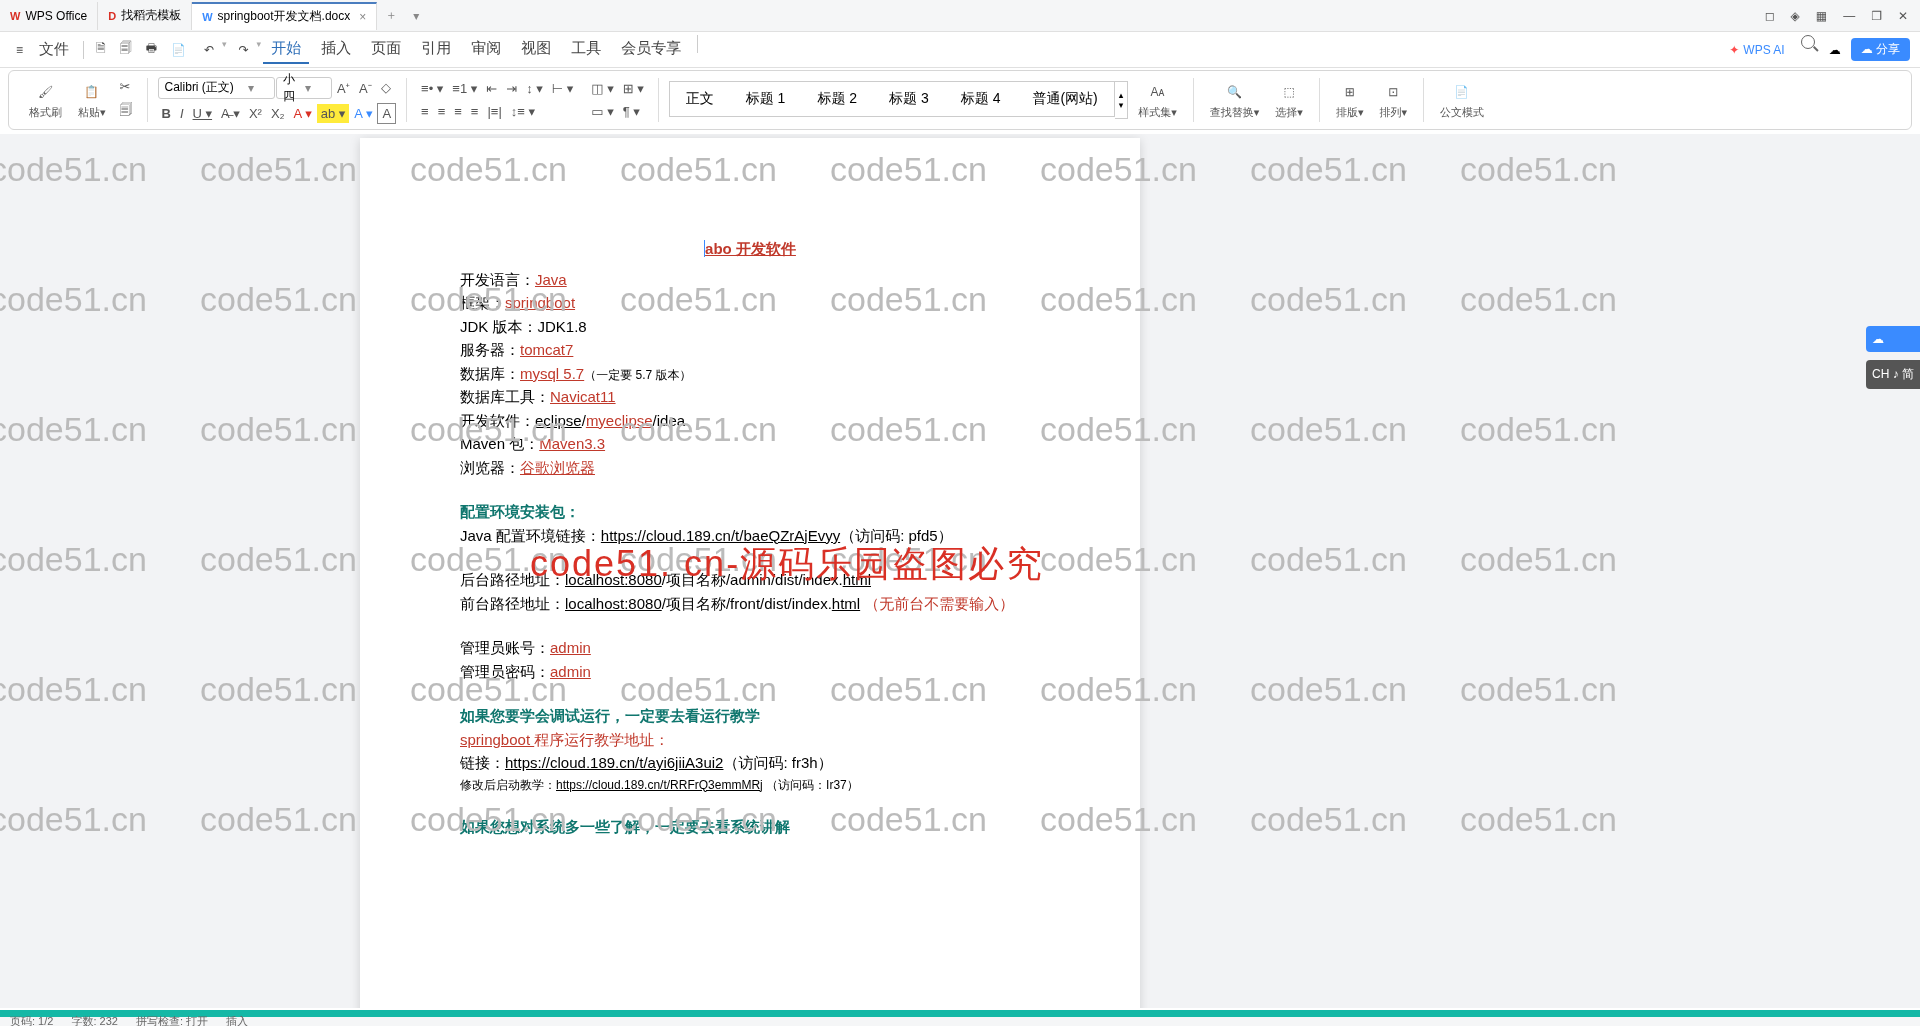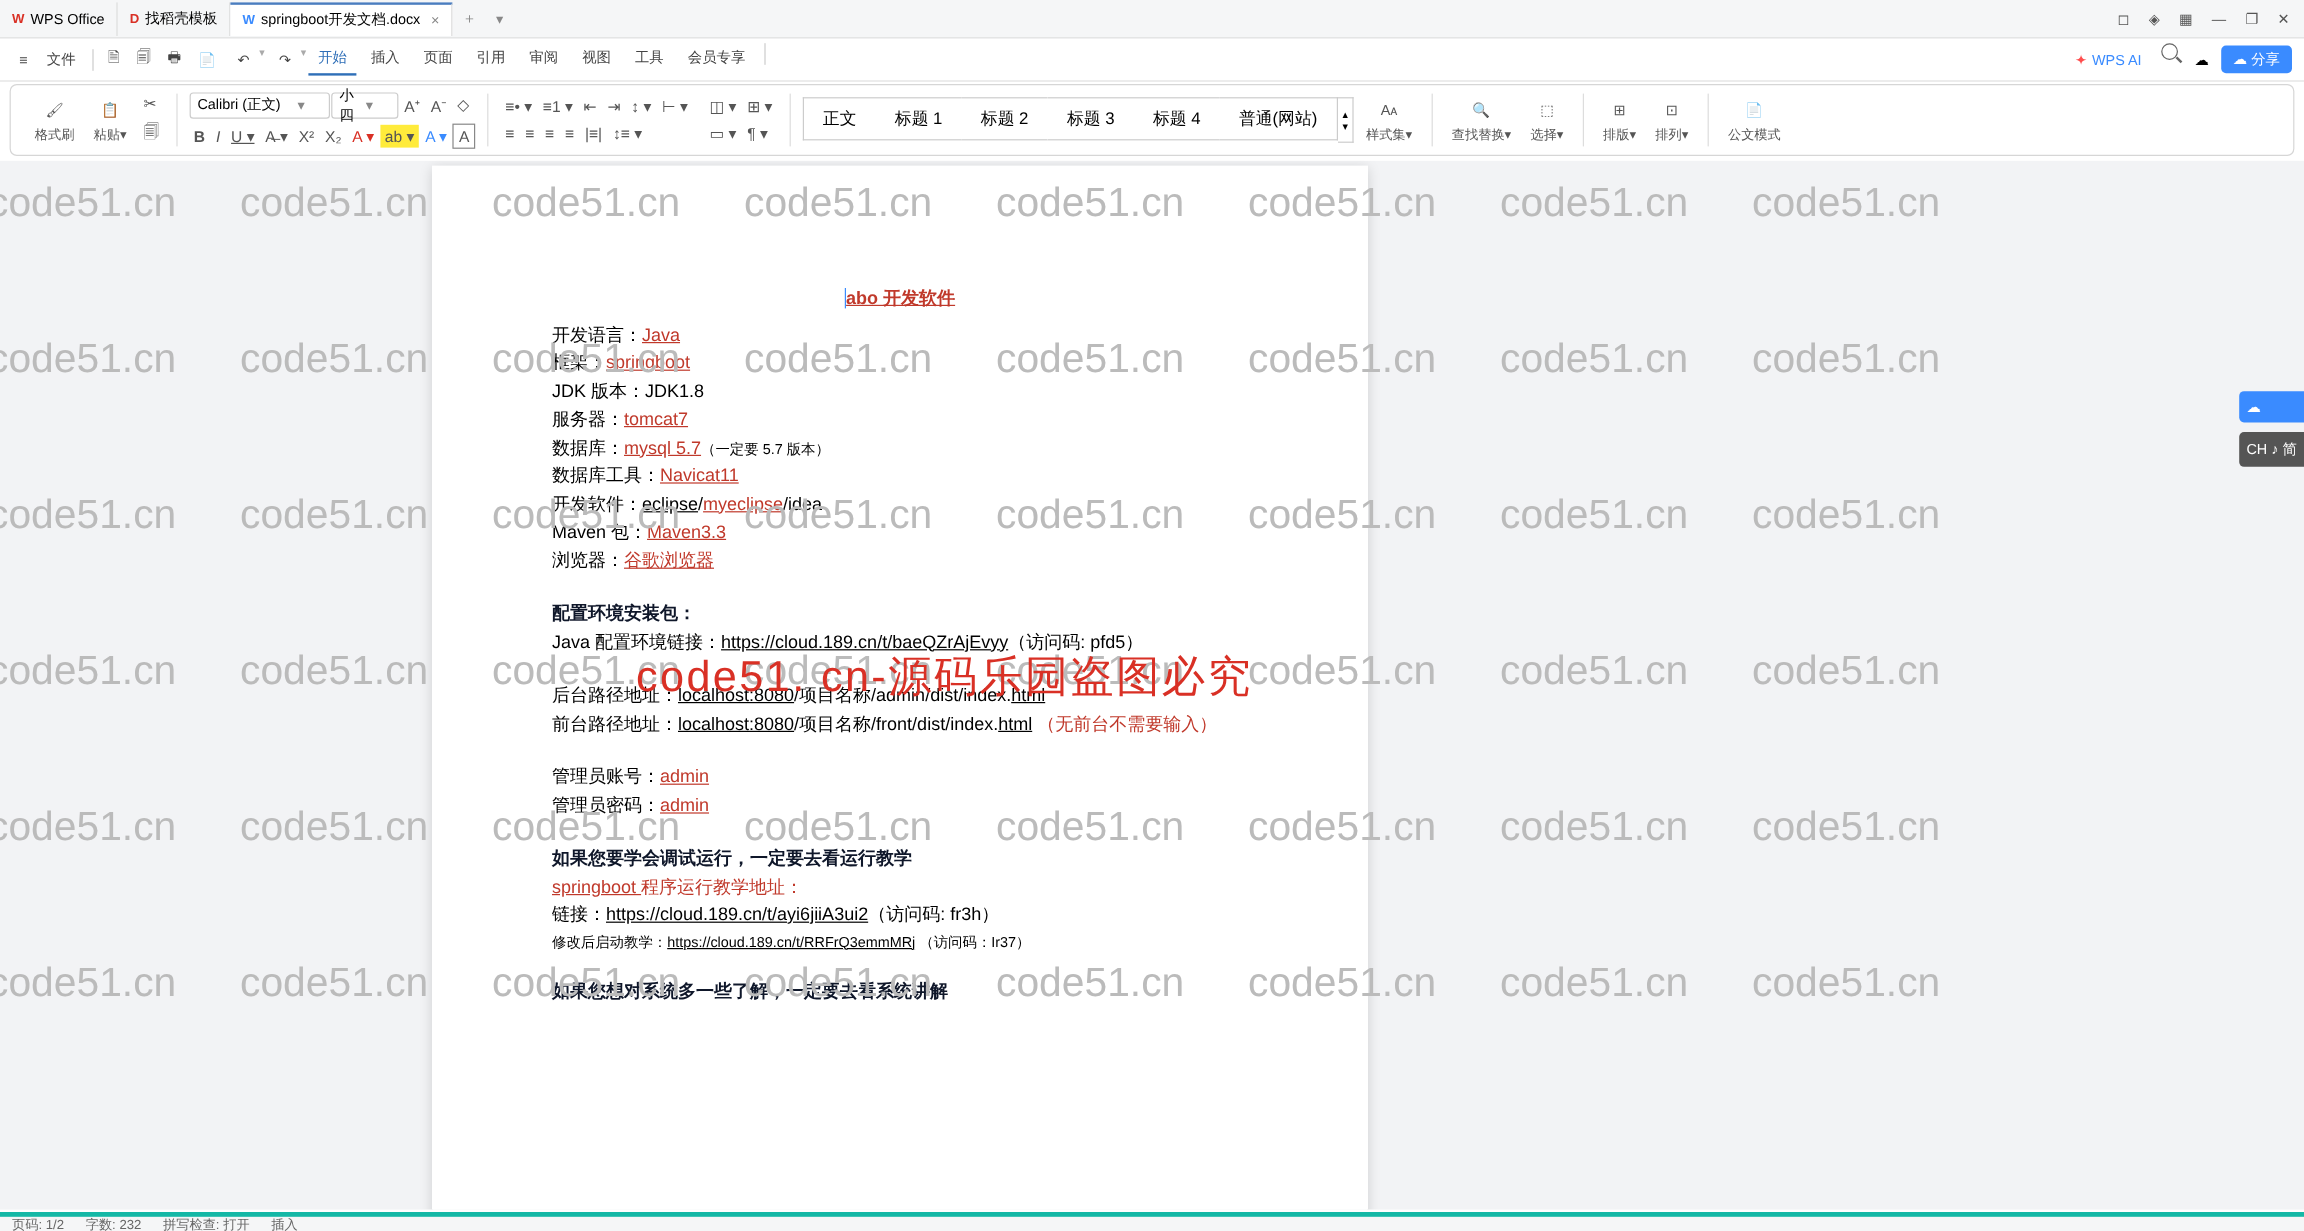--- a/index.html
+++ b/index.html
@@ -7,21 +7,21 @@
 .titlebar{height:32px;background:#f5f6f7;display:flex;align-items:center;border-bottom:1px solid #e0e0e0}
 .tab{height:28px;padding:0 10px;display:flex;align-items:center;gap:5px;font-size:12px;border-right:1px solid #ddd;cursor:pointer}
 .tab.active{background:#fff;border-top:2px solid #4a7dbf}
 .tab-logo{font-size:11px}
 .tab-close{margin-left:4px;color:#888}
 .new-tab{padding:0 8px;color:#888}
 .titlebar-right{margin-left:auto;display:flex;align-items:center;gap:16px;padding-right:12px}
 .titlebar-right span{cursor:pointer;color:#555}
 .menubar{height:36px;display:flex;align-items:center;padding:0 10px;gap:2px;border-bottom:1px solid #e0e0e0}
 .menu-btn{padding:4px 6px;cursor:pointer;color:#444}
-.menu-text{padding:4px 8px;cursor:pointer;color:#444;font-size:12px}
+.menu-text{padding:4px 8px;cursor:pointer;color:#444;font-size:15px}
 .menu-text.active{color:#2f6fb8;border-bottom:2px solid #2f6fb8;font-weight:500}
 .qa-separator{width:1px;height:18px;background:#ccc;margin:0 4px}
 .undo-redo{display:flex;gap:2px;margin-left:4px}
 .ai-brand{color:#3a8bff;font-weight:500;margin-left:auto;display:flex;align-items:center;gap:4px}
 .ai-search{width:14px;height:14px;border:1.5px solid #666;border-radius:50%;position:relative;margin-left:12px}
 .ai-search::after{content:'';position:absolute;width:6px;height:1.5px;background:#666;transform:rotate(45deg);right:-5px;bottom:-1px}
 .menubar-right{display:flex;align-items:center;gap:10px;margin-left:12px}
 .share-btn{background:#3a8bff;color:#fff;padding:3px 10px;border-radius:4px;font-size:12px}
 .ribbon{height:60px;display:flex;align-items:center;padding:2px 14px;gap:4px;border:1px solid #d6d6d6;margin:2px 8px;border-radius:6px;background:#fff}
 .ribbon-group{display:flex;flex-direction:column;align-items:center;padding:0 6px}
@@ -33,25 +33,25 @@
 .fmt-row{display:flex;gap:1px;align-items:center}
 .style-btn{border:1px solid #ccc;padding:8px 16px;font-size:14px;cursor:pointer;background:#fff}
 .doc-area{position:absolute;top:134px;left:0;right:0;bottom:18px;background:#f2f3f5;overflow:hidden}
 .page{position:absolute;left:360px;top:4px;width:780px;min-height:1000px;background:#fff;box-shadow:0 2px 10px rgba(0,0,0,.15)}
 .page-content{padding:100px 100px 40px 100px;font-size:15px;line-height:1.5;color:#000;font-family:"SimSun","Microsoft YaHei",serif}
 .doc-title{text-align:center;font-weight:bold;color:#c0392b;text-decoration:underline;margin-bottom:8px}
 .doc-cursor{border-left:1.5px solid #3a8bff;padding-left:0}
 .doc-line{margin:1px 0}
 .red-link{color:#c0392b;text-decoration:underline}
 .black-link{color:#000;text-decoration:underline}
-.red-bold{color:#0f172a;font-weight:bold}
+.red-bold{color:#0f766e;font-weight:bold}
 .small-note{font-size:12px}
 .watermark{position:absolute;font-size:34px;color:#bbb;white-space:nowrap;user-select:none;z-index:1}
 .watermark-big{position:absolute;left:530px;top:406px;font-size:36px;color:#d93025;font-weight:500;z-index:5;white-space:nowrap;letter-spacing:2px}
-.statusbar{position:absolute;bottom:0;left:0;right:0;height:16px;background:#f5f6f7;border-top:4px solid #14b8a6;display:flex;align-items:center;padding:0 10px;font-size:11px;color:#666;gap:18px}
+.statusbar{position:absolute;bottom:0;left:0;right:0;height:16px;background:#f5f6f7;border-top:7px solid #14b8a6;display:flex;align-items:center;padding:0 10px;font-size:11px;color:#666;gap:18px}
 .right-floaters{position:absolute;right:0;top:326px;display:flex;flex-direction:column;gap:8px;z-index:10}
 .floater{background:#3a8bff;color:#fff;padding:6px;border-radius:4px 0 0 4px;font-size:12px}
 .floater.gray{background:#555}
 .anchor-l{position:absolute;left:450px;top:204px;border-left:1px solid #aaa;border-top:1px solid #aaa;width:12px;height:12px}
 .drag-dots{position:absolute;left:440px;top:240px;color:#999;font-size:10px;line-height:5px}
 </style>
 </head>
 <body>
 
 <div class="titlebar">

